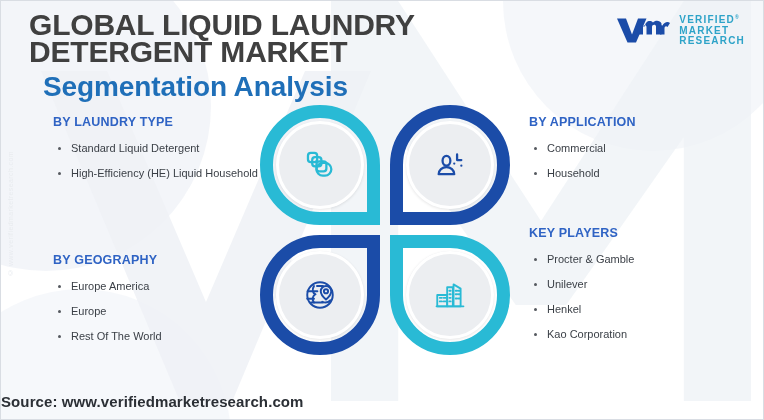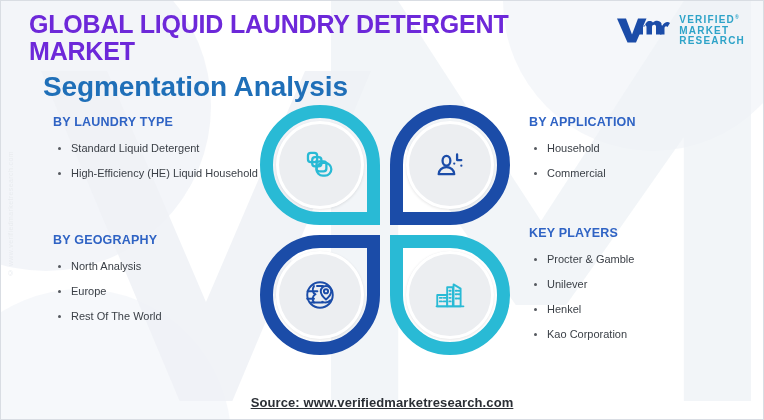--- a/index.html
+++ b/index.html
@@ -48,22 +48,22 @@
   .vwm{
     position:absolute;left:6px;top:150px;
     writing-mode:vertical-rl;
     transform:rotate(180deg);
     font-size:7px;letter-spacing:.4px;
     color:#e8ebef;white-space:nowrap;
   }
   
   .header{position:absolute;left:28px;top:10px;width:520px;}
   .title{
-    font-size:25px;line-height:27px;font-weight:bold;
-    color:#6d28d9;letter-spacing:-.2px;margin:0;
+    font-size:30px;line-height:27px;font-weight:bold;
+    color:#404040;letter-spacing:-.2px;margin:0;
   }
   .subtitle{
     margin:6px 0 0 14px;
     font-size:28px;font-weight:bold;color:#1f6fb8;
     letter-spacing:-.1px;
   }
   
   .logo{position:absolute;right:18px;top:11px;display:flex;align-items:center;gap:8px;}
   .logo-mark{width:56px;height:34px;flex:0 0 auto;}
   .logo-text{line-height:10.5px;}
@@ -108,22 +108,22 @@
   .ring.r-br{border-radius:0 50% 50% 50%;}
   .disc{
     position:absolute;left:16px;top:16px;width:88px;height:88px;
     border-radius:50%;background:#eceef1;
     box-shadow:inset 0 0 0 3px #ffffff, 0 1px 3px rgba(0,0,0,.10);
     display:flex;align-items:center;justify-content:center;
   }
   .disc svg{display:block;}
   
   .source{
-    position:absolute;left:0;right:0;bottom:9px;text-align:center;
-    font-size:13px;font-weight:bold;color:#2b2f35;letter-spacing:.1px;text-decoration:underline;
+    position:absolute;left:0;right:0;bottom:9px;
+    font-size:15px;font-weight:bold;color:#2b2f35;letter-spacing:.1px;
   }
 </style>
 </head>
 <body>
 
 <div id="frame">
 
   <div class="bg-layer">
     <div class="wm-arc1"></div>
     <div class="wm-arc2"></div>
@@ -155,34 +155,34 @@
   </div>
 
   <div class="col col-left" style="top:114px;">
     <div class="blk-head">BY LAUNDRY TYPE</div>
     <ul class="blk-list">
       <li>Standard Liquid Detergent</li>
       <li>High-Efficiency (HE) Liquid Household</li>
     </ul>
   </div>
 
-  <div class="col col-left" style="top:232px;">
+  <div class="col col-left" style="top:252px;">
     <div class="blk-head">BY GEOGRAPHY</div>
     <ul class="blk-list">
-      <li>North Analysis</li>
+      <li>Europe America</li>
       <li>Europe</li>
       <li>Rest Of The World</li>
     </ul>
   </div>
 
   <div class="col col-right" style="top:114px;">
     <div class="blk-head">BY APPLICATION</div>
     <ul class="blk-list">
+      <li>Commercial</li>
       <li>Household</li>
-      <li>Commercial</li>
     </ul>
   </div>
 
   <div class="col col-right" style="top:225px;">
     <div class="blk-head">KEY PLAYERS</div>
     <ul class="blk-list">
       <li>Procter &amp; Gamble</li>
       <li>Unilever</li>
       <li>Henkel</li>
       <li>Kao Corporation</li>

